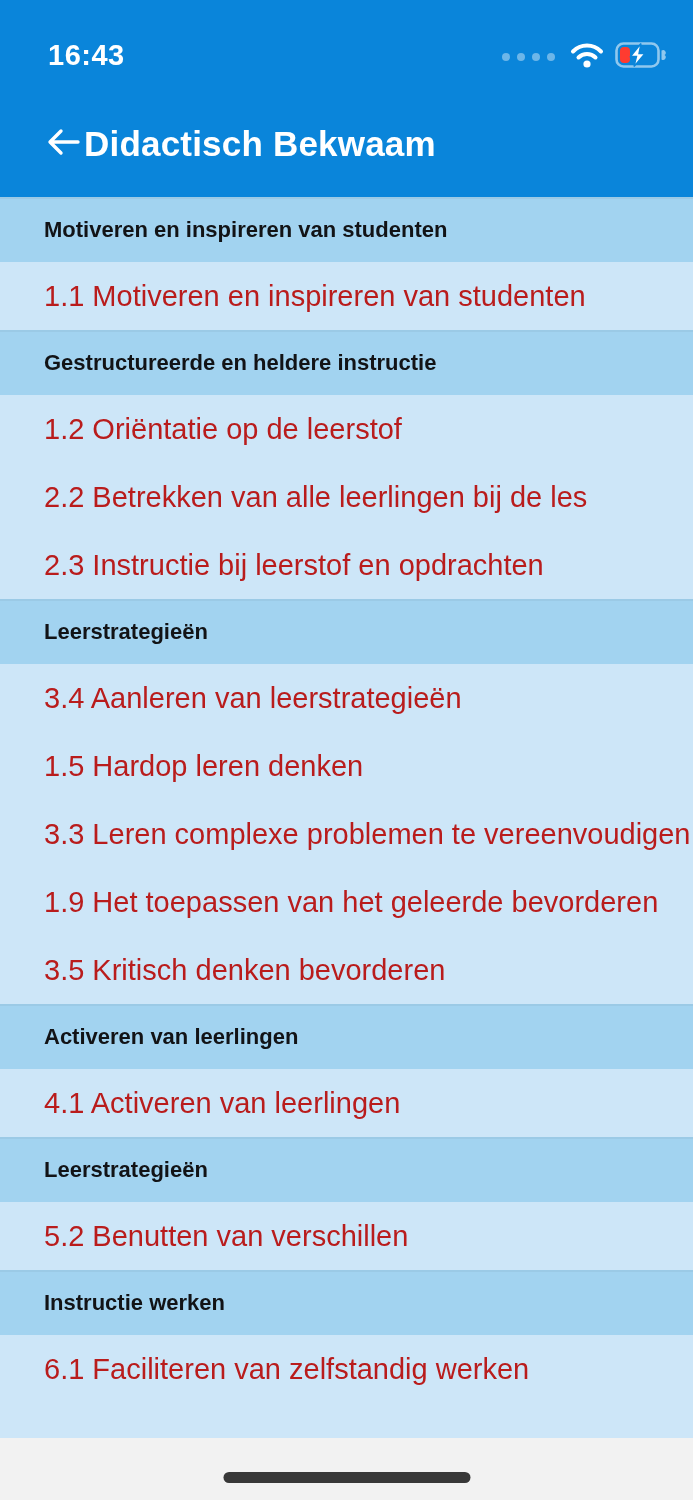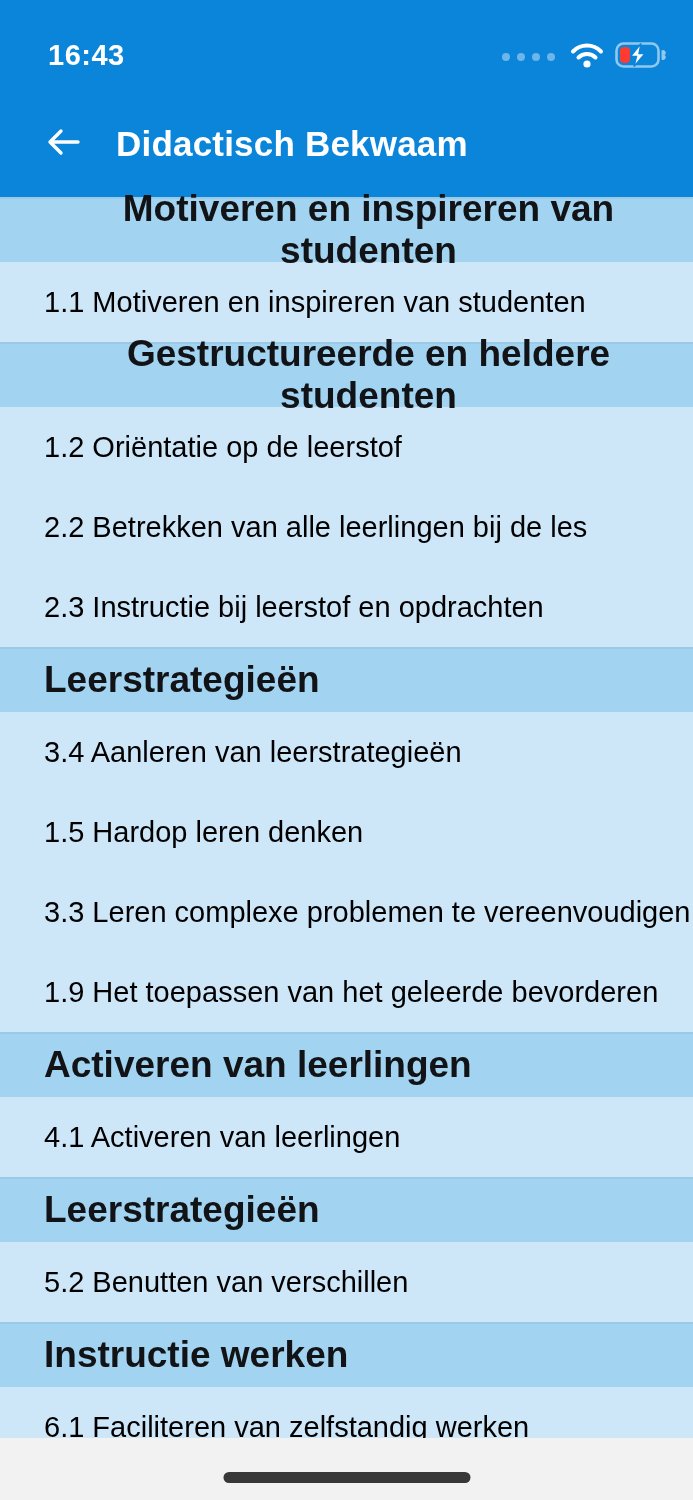--- a/index.html
+++ b/index.html
@@ -4,21 +4,20 @@
 <style>
   html, body { margin: 0; padding: 0; background: #444; }
   .phone {
     position: relative;
     width: 693px;
     height: 1500px;
     margin: 0 auto;
     overflow: hidden;
     background: var(--item-bg, #cde6f8);
     font-family: "Liberation Sans", sans-serif;
-    text-align: center;
     -webkit-font-smoothing: antialiased;
   }
 
   
   .statusbar {
     height: 90px;
     background: var(--brand, #0a85da);
     display: flex;
     align-items: flex-end;
     justify-content: space-between;
@@ -43,21 +42,20 @@
     display: block;
   }
 
   
   .navbar {
     height: 107px;
     background: var(--brand, #0a85da);
     display: flex;
     align-items: center;
     padding-left: 44px;
-    gap: 32px;
     box-sizing: border-box;
   }
   .back-btn {
     background: none; border: none; padding: 0; margin: 0;
     width: 40px; height: 40px; cursor: pointer;
     display: flex; align-items: center; justify-content: center;
   }
   .nav-title {
     margin: 0;
     color: #fff;
@@ -68,35 +66,35 @@
 
   
   .list { width: 100%; }
   .section-header {
     height: 65px;
     background: var(--header-bg, #a2d3f0);
     display: flex;
     align-items: center;
     padding-left: 44px;
     box-sizing: border-box;
-    font-size: 37px;
+    font-size: 22px;
     font-weight: 700;
     color: #121316;
     box-shadow: inset 0 2px 0 rgba(0,0,0,0.04);
   }
   .list-item {
-    height: 80px;
+    height: 68px;
     background: var(--item-bg, #cde6f8);
     display: flex;
     align-items: center;
     padding-left: 44px;
     box-sizing: border-box;
     font-size: 29px;
     font-weight: 400;
-    color: #000000;
+    color: #b91c1c;
     cursor: pointer;
   }
 
   
   .homebar {
     position: absolute;
     left: 0; right: 0; bottom: 0;
     height: 62px;
     background: #f2f2f2;
   }
@@ -148,29 +146,30 @@
           <path d="M16 6 L5 17 L16 28 M6 17 H33" stroke="#ffffff" stroke-width="3.4" fill="none" stroke-linecap="round" stroke-linejoin="round"></path>
         </svg>
       </span>
     </button>
     <h1 class="nav-title">Didactisch Bekwaam</h1>
   </div>
 
   <div class="list" id="list">
       <div class="section-header">Motiveren en inspireren van studenten</div>
       <div class="list-item">1.1 Motiveren en inspireren van studenten</div>
-      <div class="section-header">Gestructureerde en heldere studenten</div>
+      <div class="section-header">Gestructureerde en heldere instructie</div>
       <div class="list-item">1.2 Oriëntatie op de leerstof</div>
       <div class="list-item">2.2 Betrekken van alle leerlingen bij de les</div>
       <div class="list-item">2.3 Instructie bij leerstof en opdrachten</div>
       <div class="section-header">Leerstrategieën</div>
       <div class="list-item">3.4 Aanleren van leerstrategieën</div>
       <div class="list-item">1.5 Hardop leren denken</div>
       <div class="list-item">3.3 Leren complexe problemen te vereenvoudigen</div>
       <div class="list-item">1.9 Het toepassen van het geleerde bevorderen</div>
+      <div class="list-item">3.5 Kritisch denken bevorderen</div>
       <div class="section-header">Activeren van leerlingen</div>
       <div class="list-item">4.1 Activeren van leerlingen</div>
       <div class="section-header">Leerstrategieën</div>
       <div class="list-item">5.2 Benutten van verschillen</div>
       <div class="section-header">Instructie werken</div>
       <div class="list-item">6.1 Faciliteren van zelfstandig werken</div>
     </div>
 
   <div class="homebar">
     <div class="home-indicator"></div>

